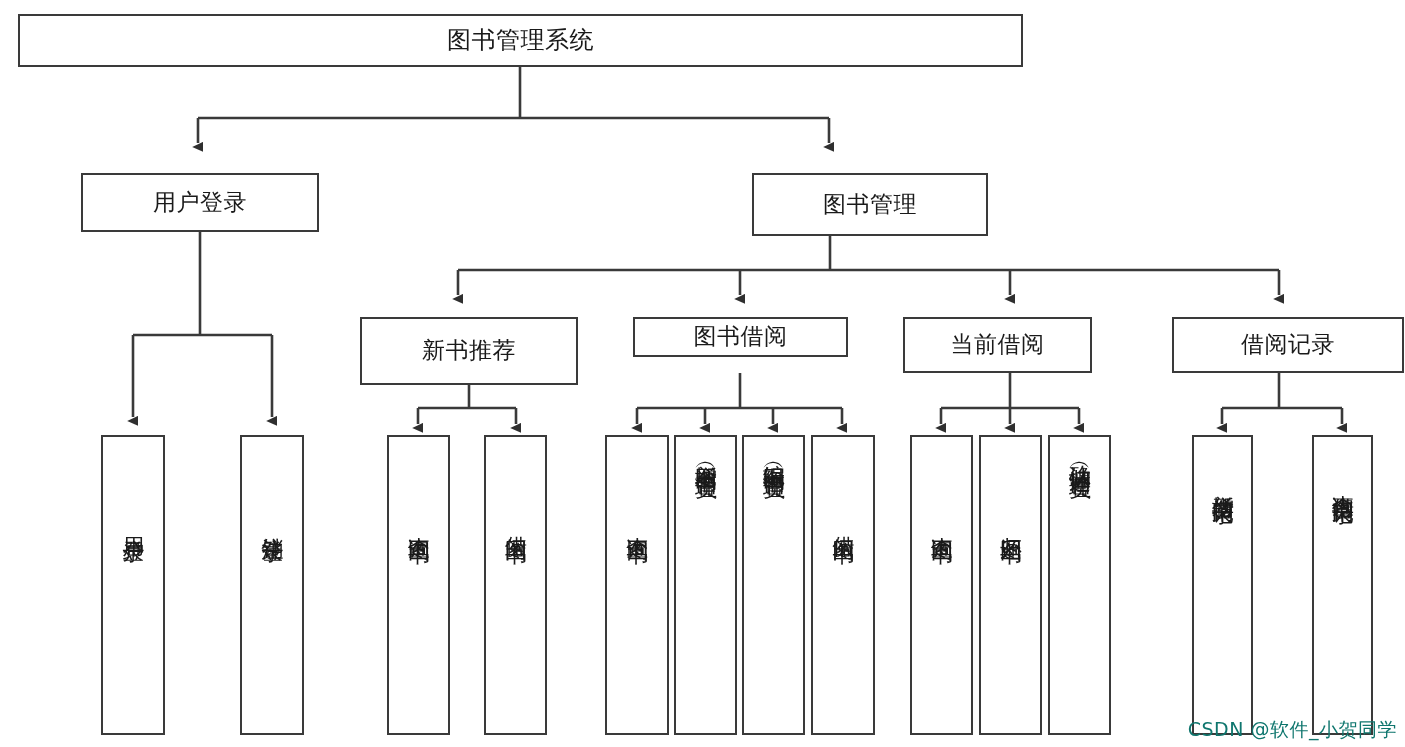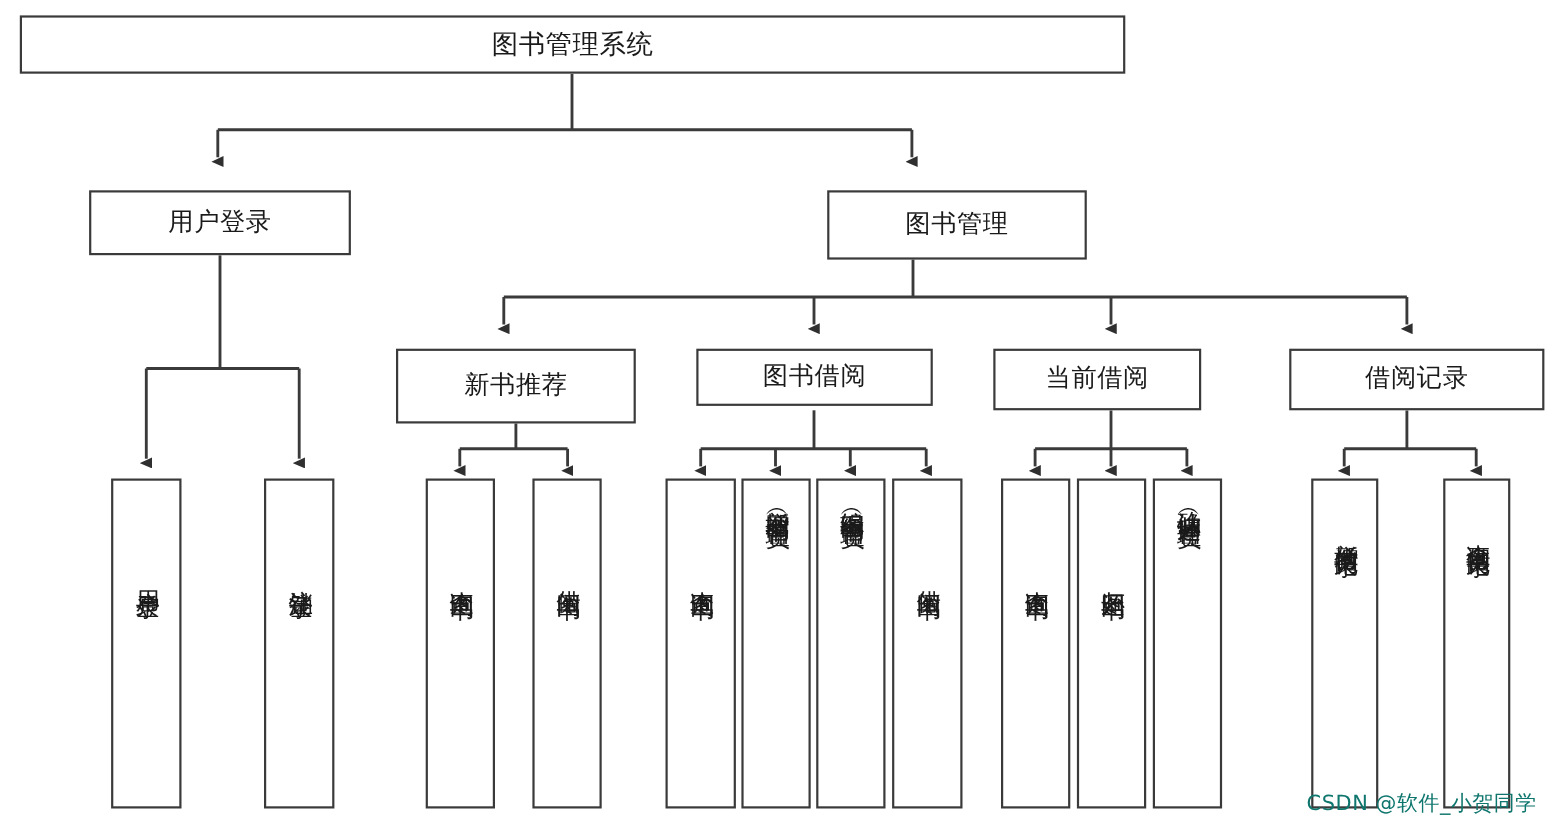--- a/index.html
+++ b/index.html
@@ -145,21 +145,21 @@
   </div>
 
   <div class="node horizontal lvl1" style="left:712px; top:173px; width:236px; height:63px;margin-left:40px;">
     <span class="label">图书管理</span>
   </div>
 
   <div class="node horizontal lvl2" style="left:360px; top:317px; width:218px; height:68px;">
     <span class="label">新书推荐</span>
   </div>
 
-  <div class="node horizontal lvl2" style="left:633px; top:317px; width:215px; height:52px;">
+  <div class="node horizontal lvl2" style="left:633px; top:317px; width:215px; height:40px;">
     <span class="label">图书借阅</span>
   </div>
 
   <div class="node horizontal lvl2" style="left:903px; top:317px; width:189px; height:56px;">
     <span class="label">当前借阅</span>
   </div>
 
   <div class="node horizontal lvl2" style="left:1172px; top:317px; width:232px; height:56px;">
     <span class="label">借阅记录</span>
   </div>

